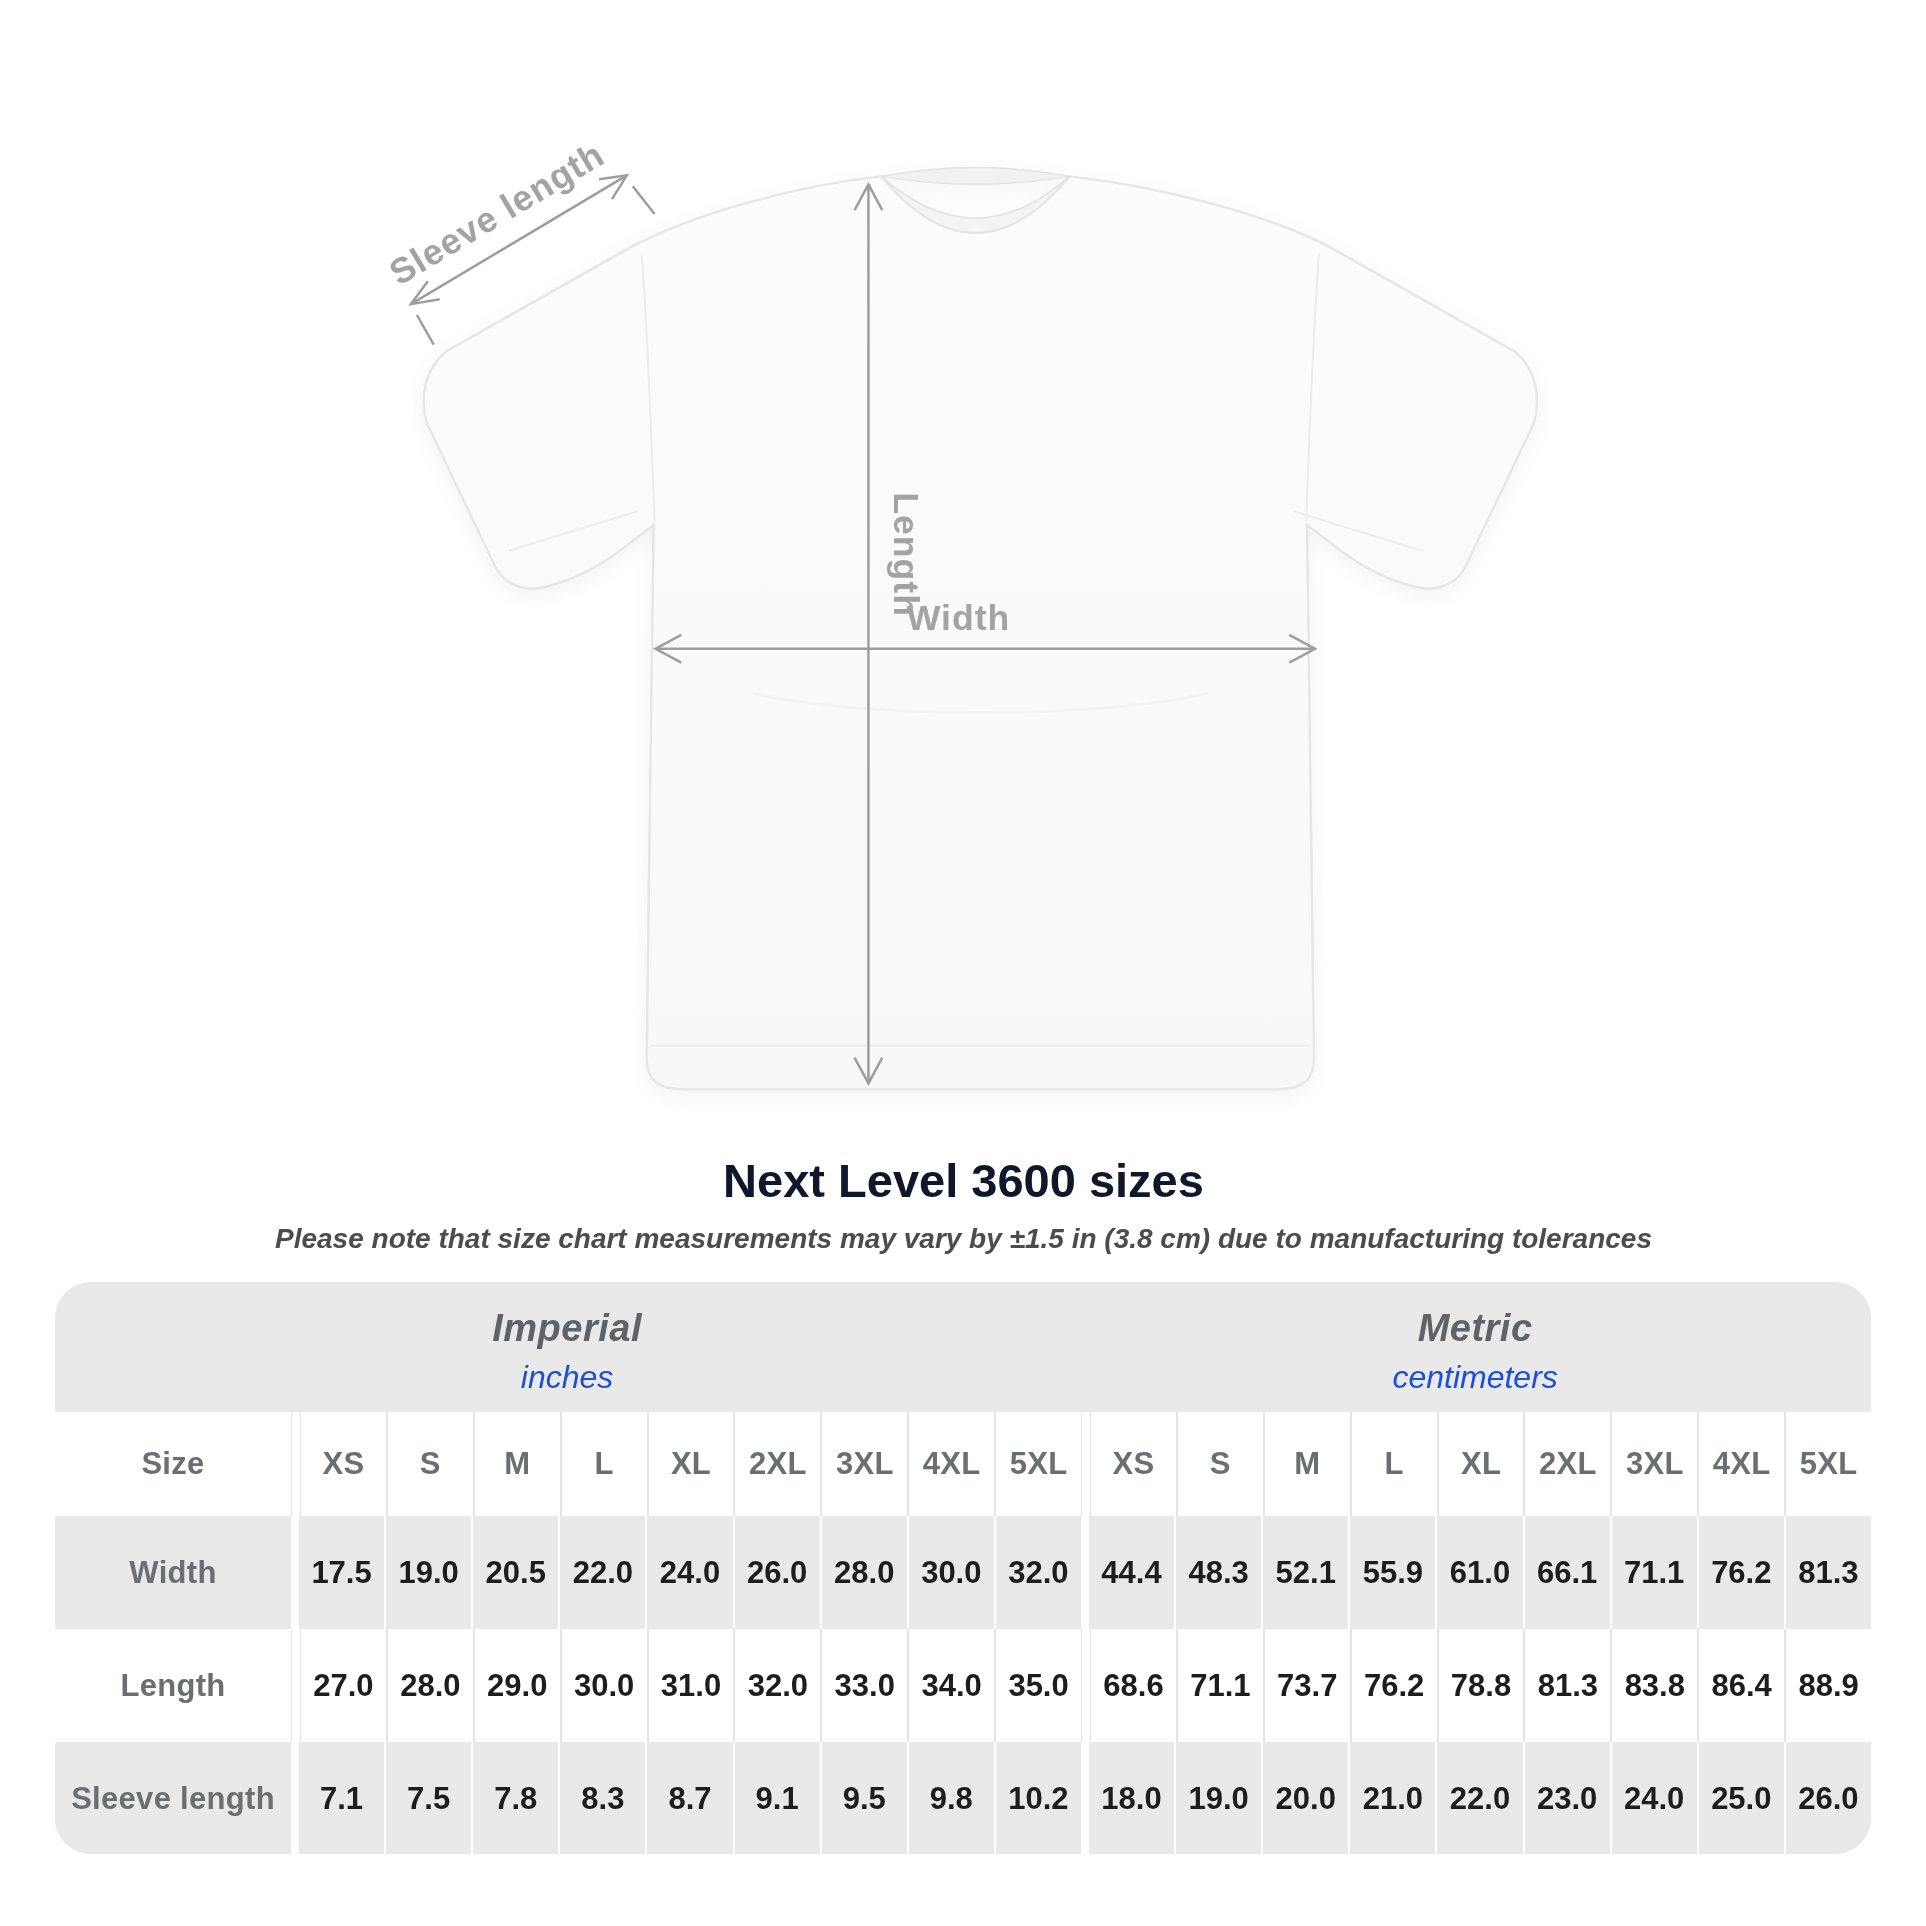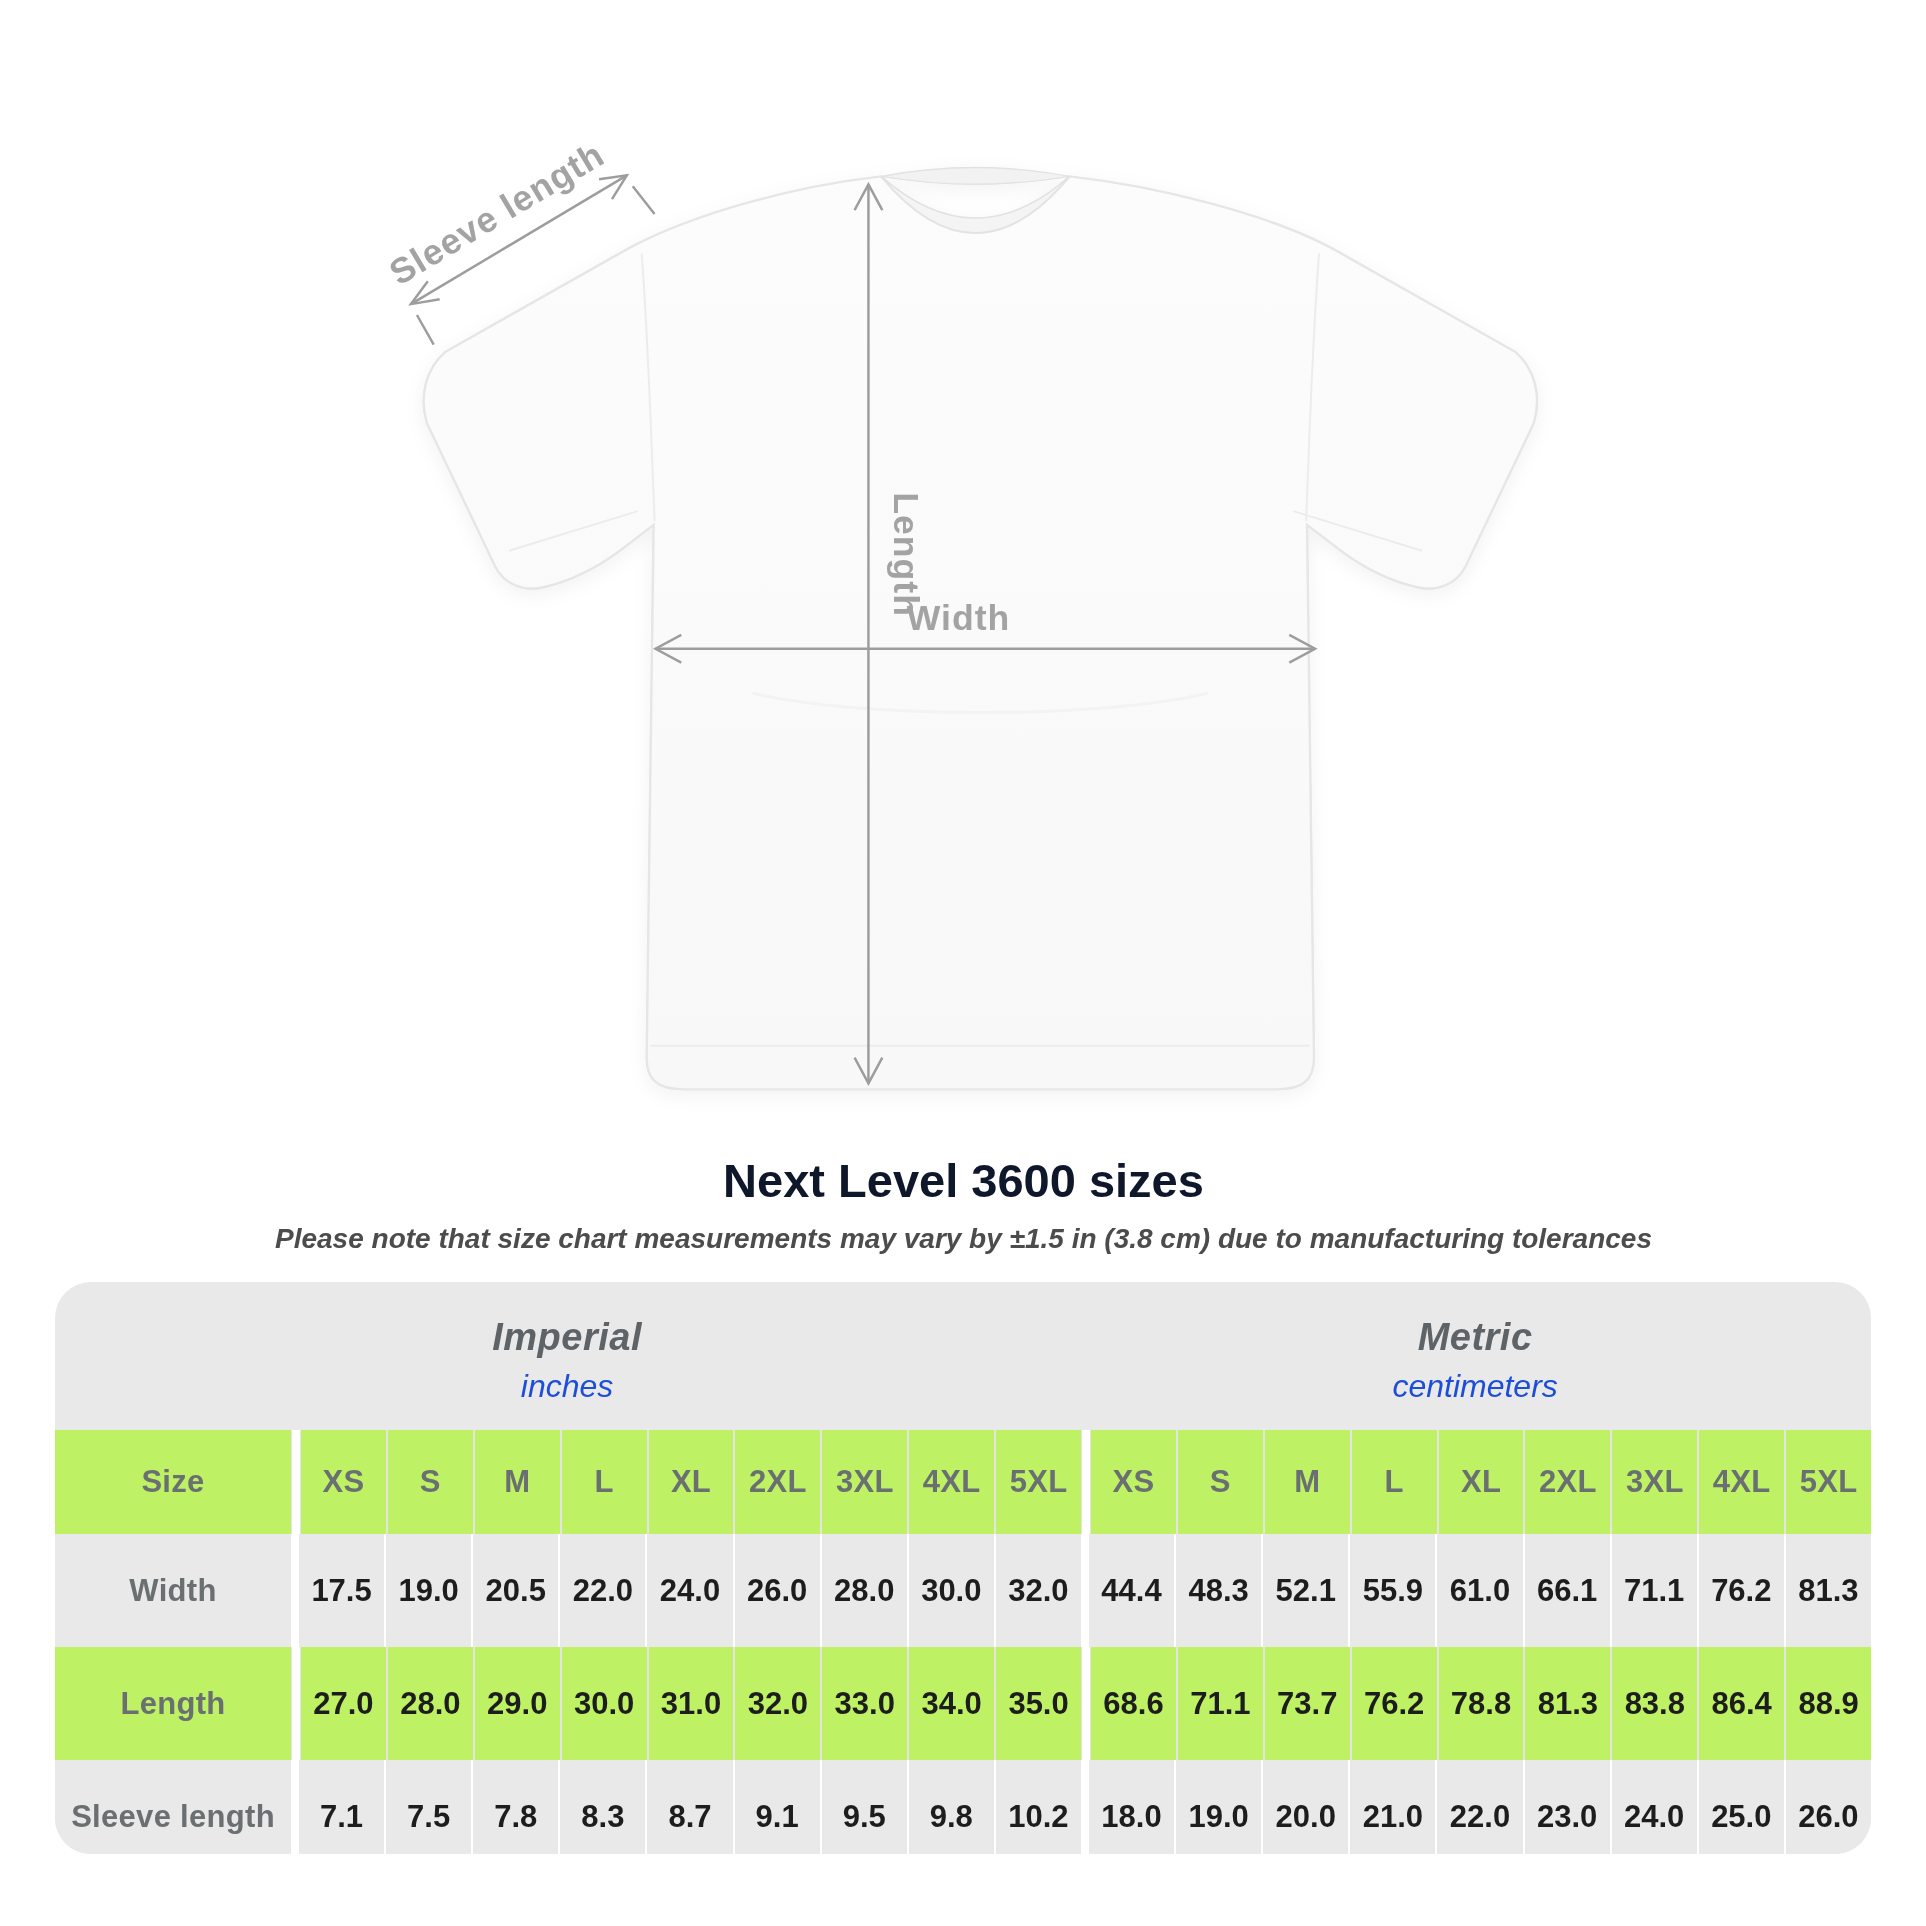--- a/index.html
+++ b/index.html
@@ -24,34 +24,34 @@
     margin:14px 0 0 0;
     font-size:28px;line-height:34px;font-style:italic;color:#4c4c4c;font-weight:700;
   }
 
   
   .card{
     margin:26px 55px 0 55px;
     width:1816px;height:572px;
     background:#e9e9e9;border-radius:36px;overflow:hidden;
   }
-  .units{height:148px;display:flex;}
+  .units{height:130px;display:flex;}
   .ugroup{display:flex;flex-direction:column;align-items:center;justify-content:center;padding-top:8px;}
   .ugroup.imperial{flex:0 0 56.4%;}
   .ugroup.metric{flex:1 1 auto;}
   .uname{font-size:38px;font-weight:bold;font-style:italic;color:#5d6366;letter-spacing:0.5px;}
   .usub{font-size:32px;font-style:italic;color:#1d4ed8;margin-top:9px;}
 
   .trow{display:flex;align-items:stretch;}
   .trow .cell{flex:1 1 0;display:flex;align-items:center;justify-content:center;min-width:0;}
   .trow .cell.label{flex:0 0 236px;}
   .trow .spacer{flex:0 0 8px;background:#ffffff;}
   .row-header{height:104px;}
   .row-data{height:113px;}
-  .row-white{background:#bef264;--sep:#e4e4e4;}
+  .row-white{background:#ffffff;--sep:#e4e4e4;}
   .row-gray{background:#e9e9e9;--sep:#ffffff;}
   .trow .cell + .cell{border-left:2px solid var(--sep);}
   .trow .spacer + .cell{border-left:none;}
   .row-white .spacer{border-left:1px solid #e4e4e4;border-right:1px solid #e4e4e4;}
   .row-header .cell, .trow .cell.label{
     font-weight:bold;color:#6a6f72;font-size:31px;letter-spacing:0.3px;
   }
   .row-data .cell.val{font-weight:700;color:#1d1d1d;font-size:31px;}
 </style>
 </head>

